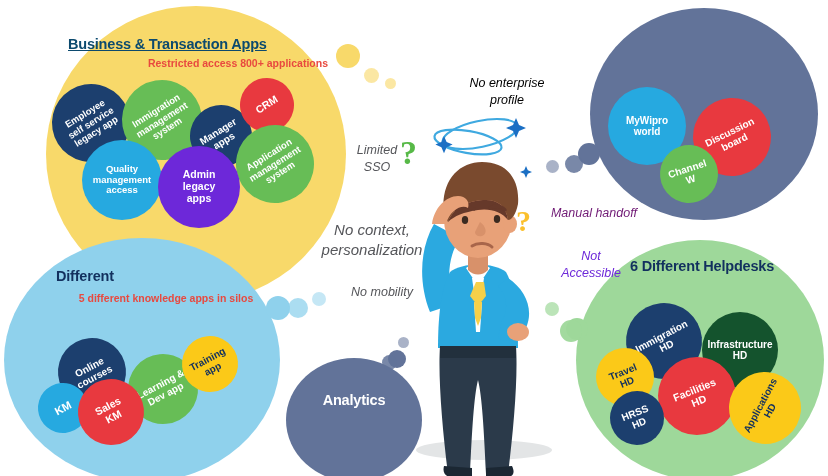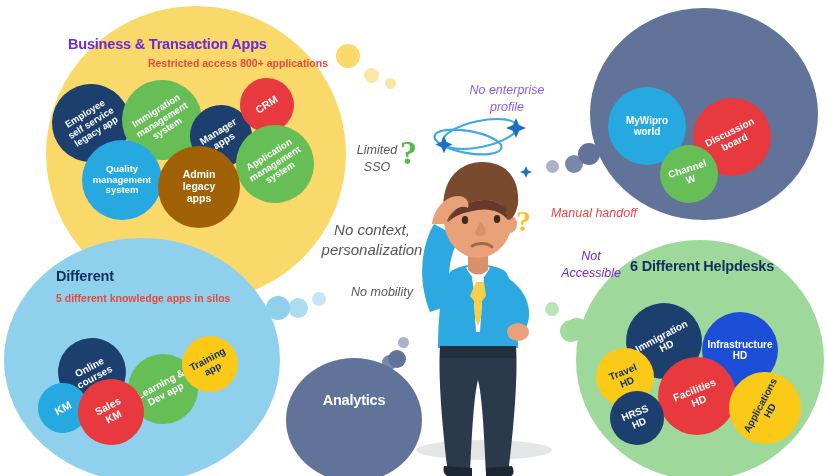--- a/index.html
+++ b/index.html
@@ -78,27 +78,27 @@
     font-family: "Liberation Serif", serif;
   }
 </style>
 </head>
 <body>
 
 <div id="stage">
 
   <div class="cluster" style="left:46px; top:6px; width:300px; height:296px; background:#F8D96A;"></div>
   <div class="cluster" style="left:336px; top:44px; width:24px; height:24px; background:#F8D96A;"></div>
-  <div class="cluster-title" style="left:68px; top:36px; width:250px; font-size:14.5px; color:#6d28d9;">Business &amp; Transaction Apps</div>
+  <div class="cluster-title" style="left:68px; top:36px; width:250px; font-size:14.5px; color:#0c4a6e;text-decoration:underline;">Business &amp; Transaction Apps</div>
   <div class="cluster-sub" style="left:68px; top:57px; width:260px; font-size:10.5px; color:#E8493F;text-align:right;">Restricted access 800+ applications</div>
 
   <div class="cluster" style="left:4px; top:238px; width:276px; height:244px; background:#8FD1EC;"></div>
   <div class="cluster" style="left:266px; top:296px; width:24px; height:24px; background:#8FD1EC;"></div>
   <div class="cluster-title" style="left:56px; top:268px; width:200px; font-size:14.5px; color:#12305E;">Different</div>
-  <div class="cluster-sub" style="left:56px; top:292px; width:220px; font-size:10.5px; color:#E8493F;">5 different knowledge apps in silos</div>
+  <div class="cluster-sub" style="left:56px; top:292px; width:220px; font-size:10.5px; color:#E8493F;text-align:center;">5 different knowledge apps in silos</div>
 
   <div class="cluster" style="left:590px; top:8px; width:228px; height:212px; background:#627399;"></div>
   <div class="cluster" style="left:578px; top:143px; width:22px; height:22px; background:#627399;"></div>
 
   <div class="cluster" style="left:576px; top:240px; width:248px; height:240px; background:#9ED89A;"></div>
   <div class="cluster" style="left:566px; top:318px; width:22px; height:22px; background:#9ED89A;"></div>
   <div class="cluster-title" style="left:630px; top:258px; width:200px; font-size:14.5px; color:#12305E;">6 Different Helpdesks</div>
 
   <div class="cluster" style="left:286px; top:358px; width:136px; height:124px; background:#627399;"></div>
   <div class="cluster" style="left:388px; top:350px; width:18px; height:18px; background:#627399;"></div>
@@ -112,22 +112,22 @@
 management
 system</div>
       <div class="bub" style="left: 190px; top: 105px; width: 62px; height: 62px; background: rgb(28, 63, 110); font-size: 10px; color: rgb(255, 255, 255); transform: rotate(-32deg); padding: 4px;">Manager
 apps</div>
       <div class="bub" style="left: 240px; top: 78px; width: 54px; height: 54px; background: rgb(232, 57, 63); font-size: 10.5px; color: rgb(255, 255, 255); transform: rotate(-32deg); padding: 4px;">CRM</div>
       <div class="bub" style="left: 236px; top: 125px; width: 78px; height: 78px; background: rgb(103, 189, 86); font-size: 9.5px; color: rgb(255, 255, 255); transform: rotate(-32deg); padding: 4px;">Application
 management
 system</div>
       <div class="bub" style="left: 82px; top: 140px; width: 80px; height: 80px; background: rgb(38, 169, 224); font-size: 9.5px; color: rgb(255, 255, 255); transform: rotate(0deg); padding: 4px;">Quality
 management
-system</div>
-      <div class="bub" style="left: 158px; top: 146px; width: 82px; height: 82px; background: #a16207; font-size: 10.5px; color: rgb(255, 255, 255); transform: rotate(0deg); padding: 4px;">Admin
+access</div>
+      <div class="bub" style="left: 158px; top: 146px; width: 82px; height: 82px; background: #6d28d9; font-size: 10.5px; color: rgb(255, 255, 255); transform: rotate(0deg); padding: 4px;">Admin
 legacy
 apps</div>
     </div>
   <div id="learning-bubbles">
       <div class="bub" style="left: 58px; top: 338px; width: 68px; height: 68px; background: rgb(28, 63, 110); font-size: 10px; color: rgb(255, 255, 255); transform: rotate(-28deg); padding: 4px;">Online
 courses</div>
       <div class="bub" style="left: 128px; top: 354px; width: 70px; height: 70px; background: rgb(103, 189, 86); font-size: 10px; color: rgb(255, 255, 255); transform: rotate(-28deg); padding: 4px;">Learning &amp;
 Dev app</div>
       <div class="bub" style="left: 182px; top: 336px; width: 56px; height: 56px; background: rgb(251, 201, 24); font-size: 10px; color: rgb(18, 48, 94); transform: rotate(-28deg); padding: 4px;">Training
 app</div>
@@ -139,40 +139,40 @@
       <div class="bub" style="left: 608px; top: 87px; width: 78px; height: 78px; background: rgb(38, 169, 224); font-size: 10px; color: rgb(255, 255, 255); transform: rotate(0deg); padding: 4px;">MyWipro
 world</div>
       <div class="bub" style="left: 693px; top: 98px; width: 78px; height: 78px; background: rgb(232, 57, 63); font-size: 10px; color: rgb(255, 255, 255); transform: rotate(-26deg); padding: 4px;">Discussion
 board</div>
       <div class="bub" style="left: 660px; top: 145px; width: 58px; height: 58px; background: rgb(103, 189, 86); font-size: 10px; color: rgb(255, 255, 255); transform: rotate(-18deg); padding: 4px;">Channel
 W</div>
     </div>
   <div id="helpdesk-bubbles">
       <div class="bub" style="left: 626px; top: 303px; width: 76px; height: 76px; background: rgb(28, 63, 110); font-size: 10px; color: rgb(255, 255, 255); transform: rotate(-28deg); padding: 4px;">Immigration
 HD</div>
-      <div class="bub" style="left: 702px; top: 312px; width: 76px; height: 76px; background: #1d4ed8; font-size: 10px; color: rgb(255, 255, 255); transform: rotate(0deg); padding: 4px;">Infrastructure
+      <div class="bub" style="left: 702px; top: 312px; width: 76px; height: 76px; background: #14532d; font-size: 10px; color: rgb(255, 255, 255); transform: rotate(0deg); padding: 4px;">Infrastructure
 HD</div>
       <div class="bub" style="left: 596px; top: 348px; width: 58px; height: 58px; background: rgb(251, 201, 24); font-size: 10px; color: rgb(18, 48, 94); transform: rotate(-22deg); padding: 4px;">Travel
 HD</div>
       <div class="bub" style="left: 658px; top: 357px; width: 78px; height: 78px; background: rgb(232, 57, 63); font-size: 10.5px; color: rgb(255, 255, 255); transform: rotate(-22deg); padding: 4px;">Facilities
 HD</div>
       <div class="bub" style="left: 729px; top: 372px; width: 72px; height: 72px; background: rgb(251, 201, 24); font-size: 10px; color: rgb(18, 48, 94); transform: rotate(-62deg); padding: 4px;">Applications
 HD</div>
       <div class="bub" style="left: 610px; top: 391px; width: 54px; height: 54px; background: rgb(28, 63, 110); font-size: 10px; color: rgb(255, 255, 255); transform: rotate(-22deg); padding: 4px;">HRSS
 HD</div>
     </div>
   <div id="note-layer">
-      <div class="note" style="left: 447px; top: 82px; width: 120px; font-size: 12.5px; color: #8b5cf6;">No enterprise
+      <div class="note" style="left: 447px; top: 75px; width: 120px; font-size: 12.5px; color: #000000;">No enterprise
 profile</div>
       <div class="note" style="left: 338px; top: 142px; width: 78px; font-size: 12.5px; color: rgb(85, 86, 90);">Limited
 SSO</div>
       <div class="note" style="left: 312px; top: 220px; width: 120px; font-size: 15px; color: rgb(85, 86, 90);">No context,
 personalization</div>
       <div class="note" style="left: 336px; top: 284px; width: 92px; font-size: 12.5px; color: rgb(85, 86, 90);">No mobility</div>
-      <div class="note" style="left: 538px; top: 205px; width: 112px; font-size: 12.5px; color: #ef4444;">Manual handoff</div>
+      <div class="note" style="left: 538px; top: 205px; width: 112px; font-size: 12.5px; color: #701a75;">Manual handoff</div>
       <div class="note" style="left: 548px; top: 248px; width: 86px; font-size: 12.5px; color: #6d28d9;">Not
 Accessible</div>
     </div>
   <div id="dot-layer">
       <div class="dot" style="left: 364px; top: 68px; width: 15px; height: 15px; background: rgb(248, 217, 106); opacity: 0.62;"></div>
       <div class="dot" style="left: 385px; top: 78px; width: 11px; height: 11px; background: rgb(248, 217, 106); opacity: 0.62;"></div>
       <div class="dot" style="left: 288px; top: 298px; width: 20px; height: 20px; background: rgb(143, 209, 236); opacity: 0.75;"></div>
       <div class="dot" style="left: 312px; top: 292px; width: 14px; height: 14px; background: rgb(143, 209, 236); opacity: 0.52;"></div>
       <div class="dot" style="left: 382px; top: 355px; width: 15px; height: 15px; background: rgb(98, 115, 153); opacity: 0.85;"></div>
       <div class="dot" style="left: 398px; top: 337px; width: 11px; height: 11px; background: rgb(98, 115, 153); opacity: 0.55;"></div>

